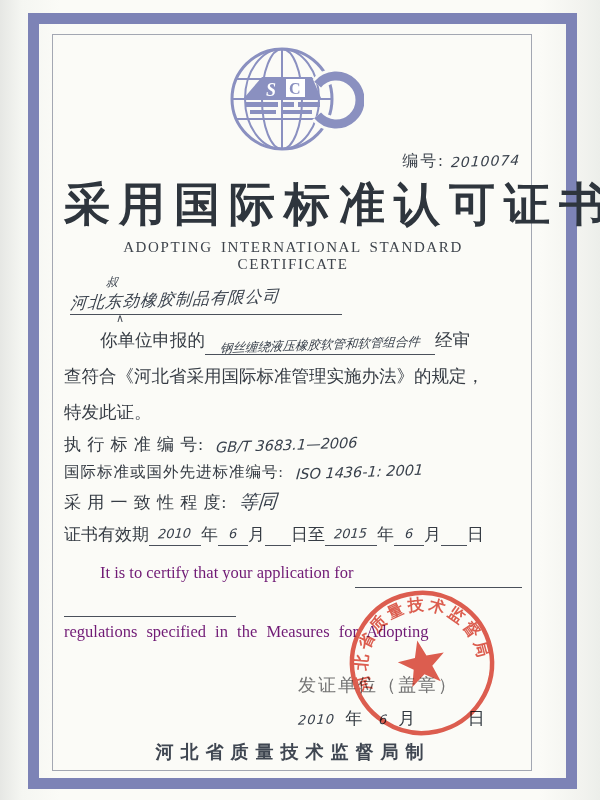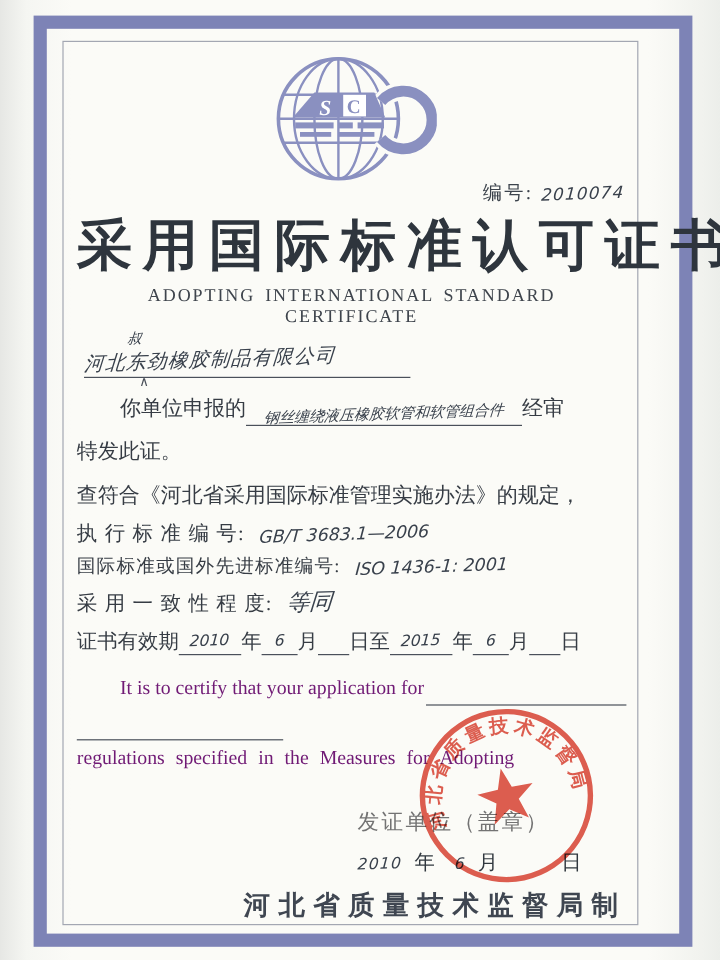--- a/index.html
+++ b/index.html
@@ -95,21 +95,21 @@
   
   .seal{
     position:absolute;left:283px;top:546px;
     opacity:.82;mix-blend-mode:multiply;
     transform:rotate(-12deg);
     z-index:2;pointer-events:none;
   }
   
   .footer{
     position:absolute;left:0;right:0;top:698px;
-    text-align:right;font-size:22px;font-weight:bold;
+    text-align:center;font-size:18px;font-weight:bold;
     letter-spacing:7px;color:#3f4651;white-space:nowrap;
   }
 </style>
 </head>
 <body>
 
 <div class="paper">
   <div class="band"></div>
   <div class="innerline"></div>
 
@@ -153,22 +153,22 @@
       <span class="company-insert hw hw-tilt">叔</span>
       <span class="company-caret">∧</span>
       <span class="company-underline">
         <span class="hw hw-tilt company-name">河北东劲橡胶制品有限公司</span>
       </span>
     </div>
 
     <p class="para first">
       <span class="indent"></span><span>你单位申报的</span><span class="ublank"><span class="hw hw-tilt product">钢丝缠绕液压橡胶软管和软管组合件</span></span><span>经审</span>
     </p>
+    <p class="para">查符合《河北省采用国际标准管理实施办法》的规定，</p>
     <p class="para">特发此证。</p>
-    <p class="para">查符合《河北省采用国际标准管理实施办法》的规定，</p>
 
     <div class="field">
       <span class="label">执 行 标 准 编 号:</span>
       <span class="hw hw-tilt">GB/T 3683.1—2006</span>
     </div>
     <div class="field compact">
       <span class="label">国际标准或国外先进标准编号:</span>
       <span class="hw hw-tilt">ISO 1436-1: 2001</span>
     </div>
     <div class="field">

